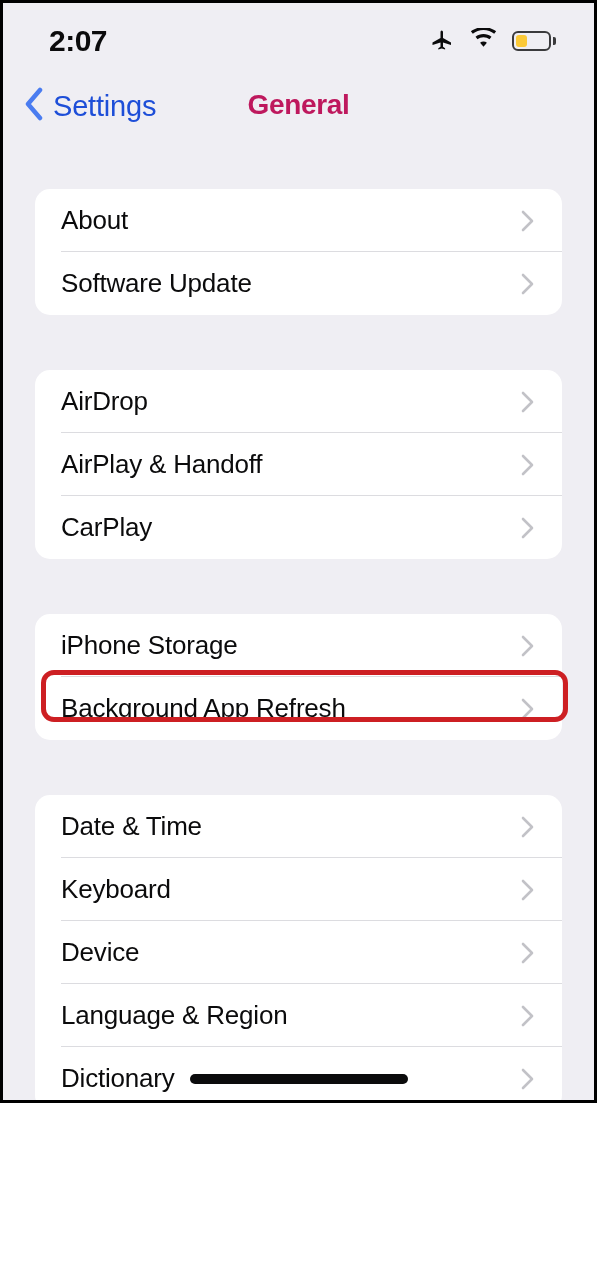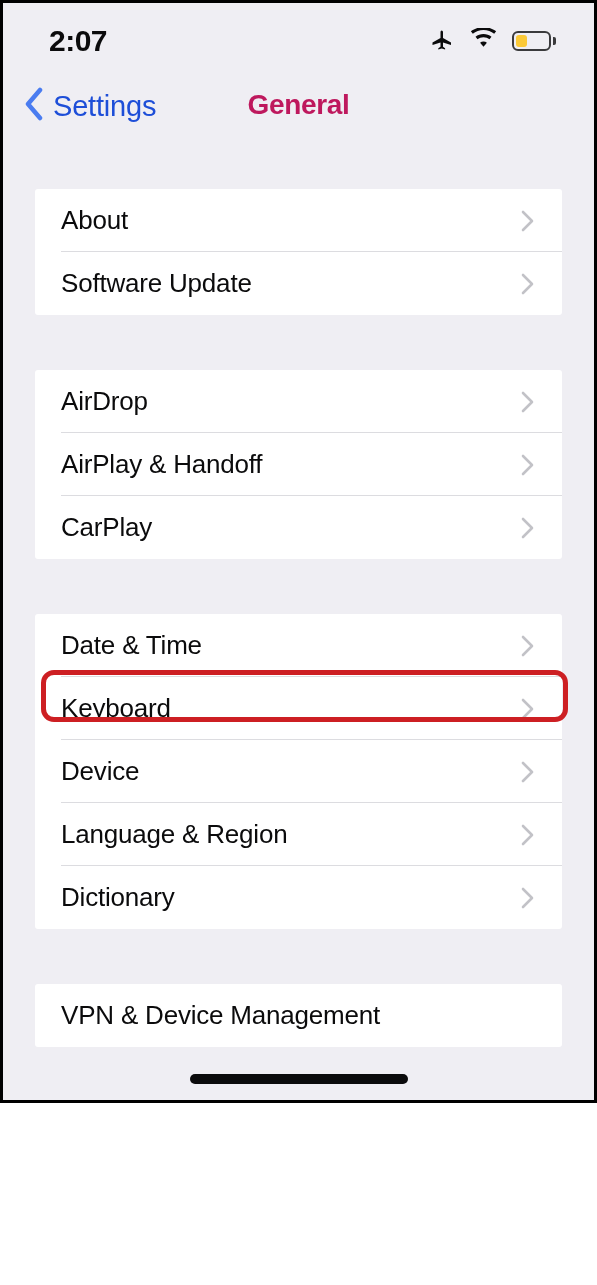--- a/index.html
+++ b/index.html
@@ -110,21 +110,21 @@
     position: absolute;
     left: 0;
     top: 138px;
     width: 100%;
     bottom: 0;
   }
   .card {
     position: relative;
     margin: 0 32px 55px 32px;
     background: #ffffff;
-    border-radius: 3px;
+    border-radius: 15px;
     overflow: hidden;
   }
   .card.first { margin-top: 48px; }
   .row {
     position: relative;
     height: 63px;
     display: flex;
     align-items: center;
     padding: 0 26px 0 26px;
     cursor: pointer;
@@ -289,20 +289,39 @@
       <div class="row">
         <span class="row-label">CarPlay</span>
         <span class="chev">
           <svg width="13" height="22" viewBox="0 0 13 22">
               <path d="M2 2 L11 11 L2 20" fill="none" stroke="#c2c2c7" stroke-width="2.6" stroke-linecap="round" stroke-linejoin="round"></path>
             </svg>
         </span>
       </div>
     </div>
 
+    <div class="card">
+      <div class="row">
+        <span class="row-label">iPhone Storage</span>
+        <span class="chev">
+          <svg width="13" height="22" viewBox="0 0 13 22">
+              <path d="M2 2 L11 11 L2 20" fill="none" stroke="#c2c2c7" stroke-width="2.6" stroke-linecap="round" stroke-linejoin="round"></path>
+            </svg>
+        </span>
+        <span class="sep"></span>
+      </div>
+      <div class="row">
+        <span class="row-label">Background App Refresh</span>
+        <span class="chev">
+          <svg width="13" height="22" viewBox="0 0 13 22">
+              <path d="M2 2 L11 11 L2 20" fill="none" stroke="#c2c2c7" stroke-width="2.6" stroke-linecap="round" stroke-linejoin="round"></path>
+            </svg>
+        </span>
+      </div>
+    </div>
 
     <div class="card">
       <div class="row">
         <span class="row-label">Date &amp; Time</span>
         <span class="chev">
           <svg width="13" height="22" viewBox="0 0 13 22">
               <path d="M2 2 L11 11 L2 20" fill="none" stroke="#c2c2c7" stroke-width="2.6" stroke-linecap="round" stroke-linejoin="round"></path>
             </svg>
         </span>
         <span class="sep"></span>

